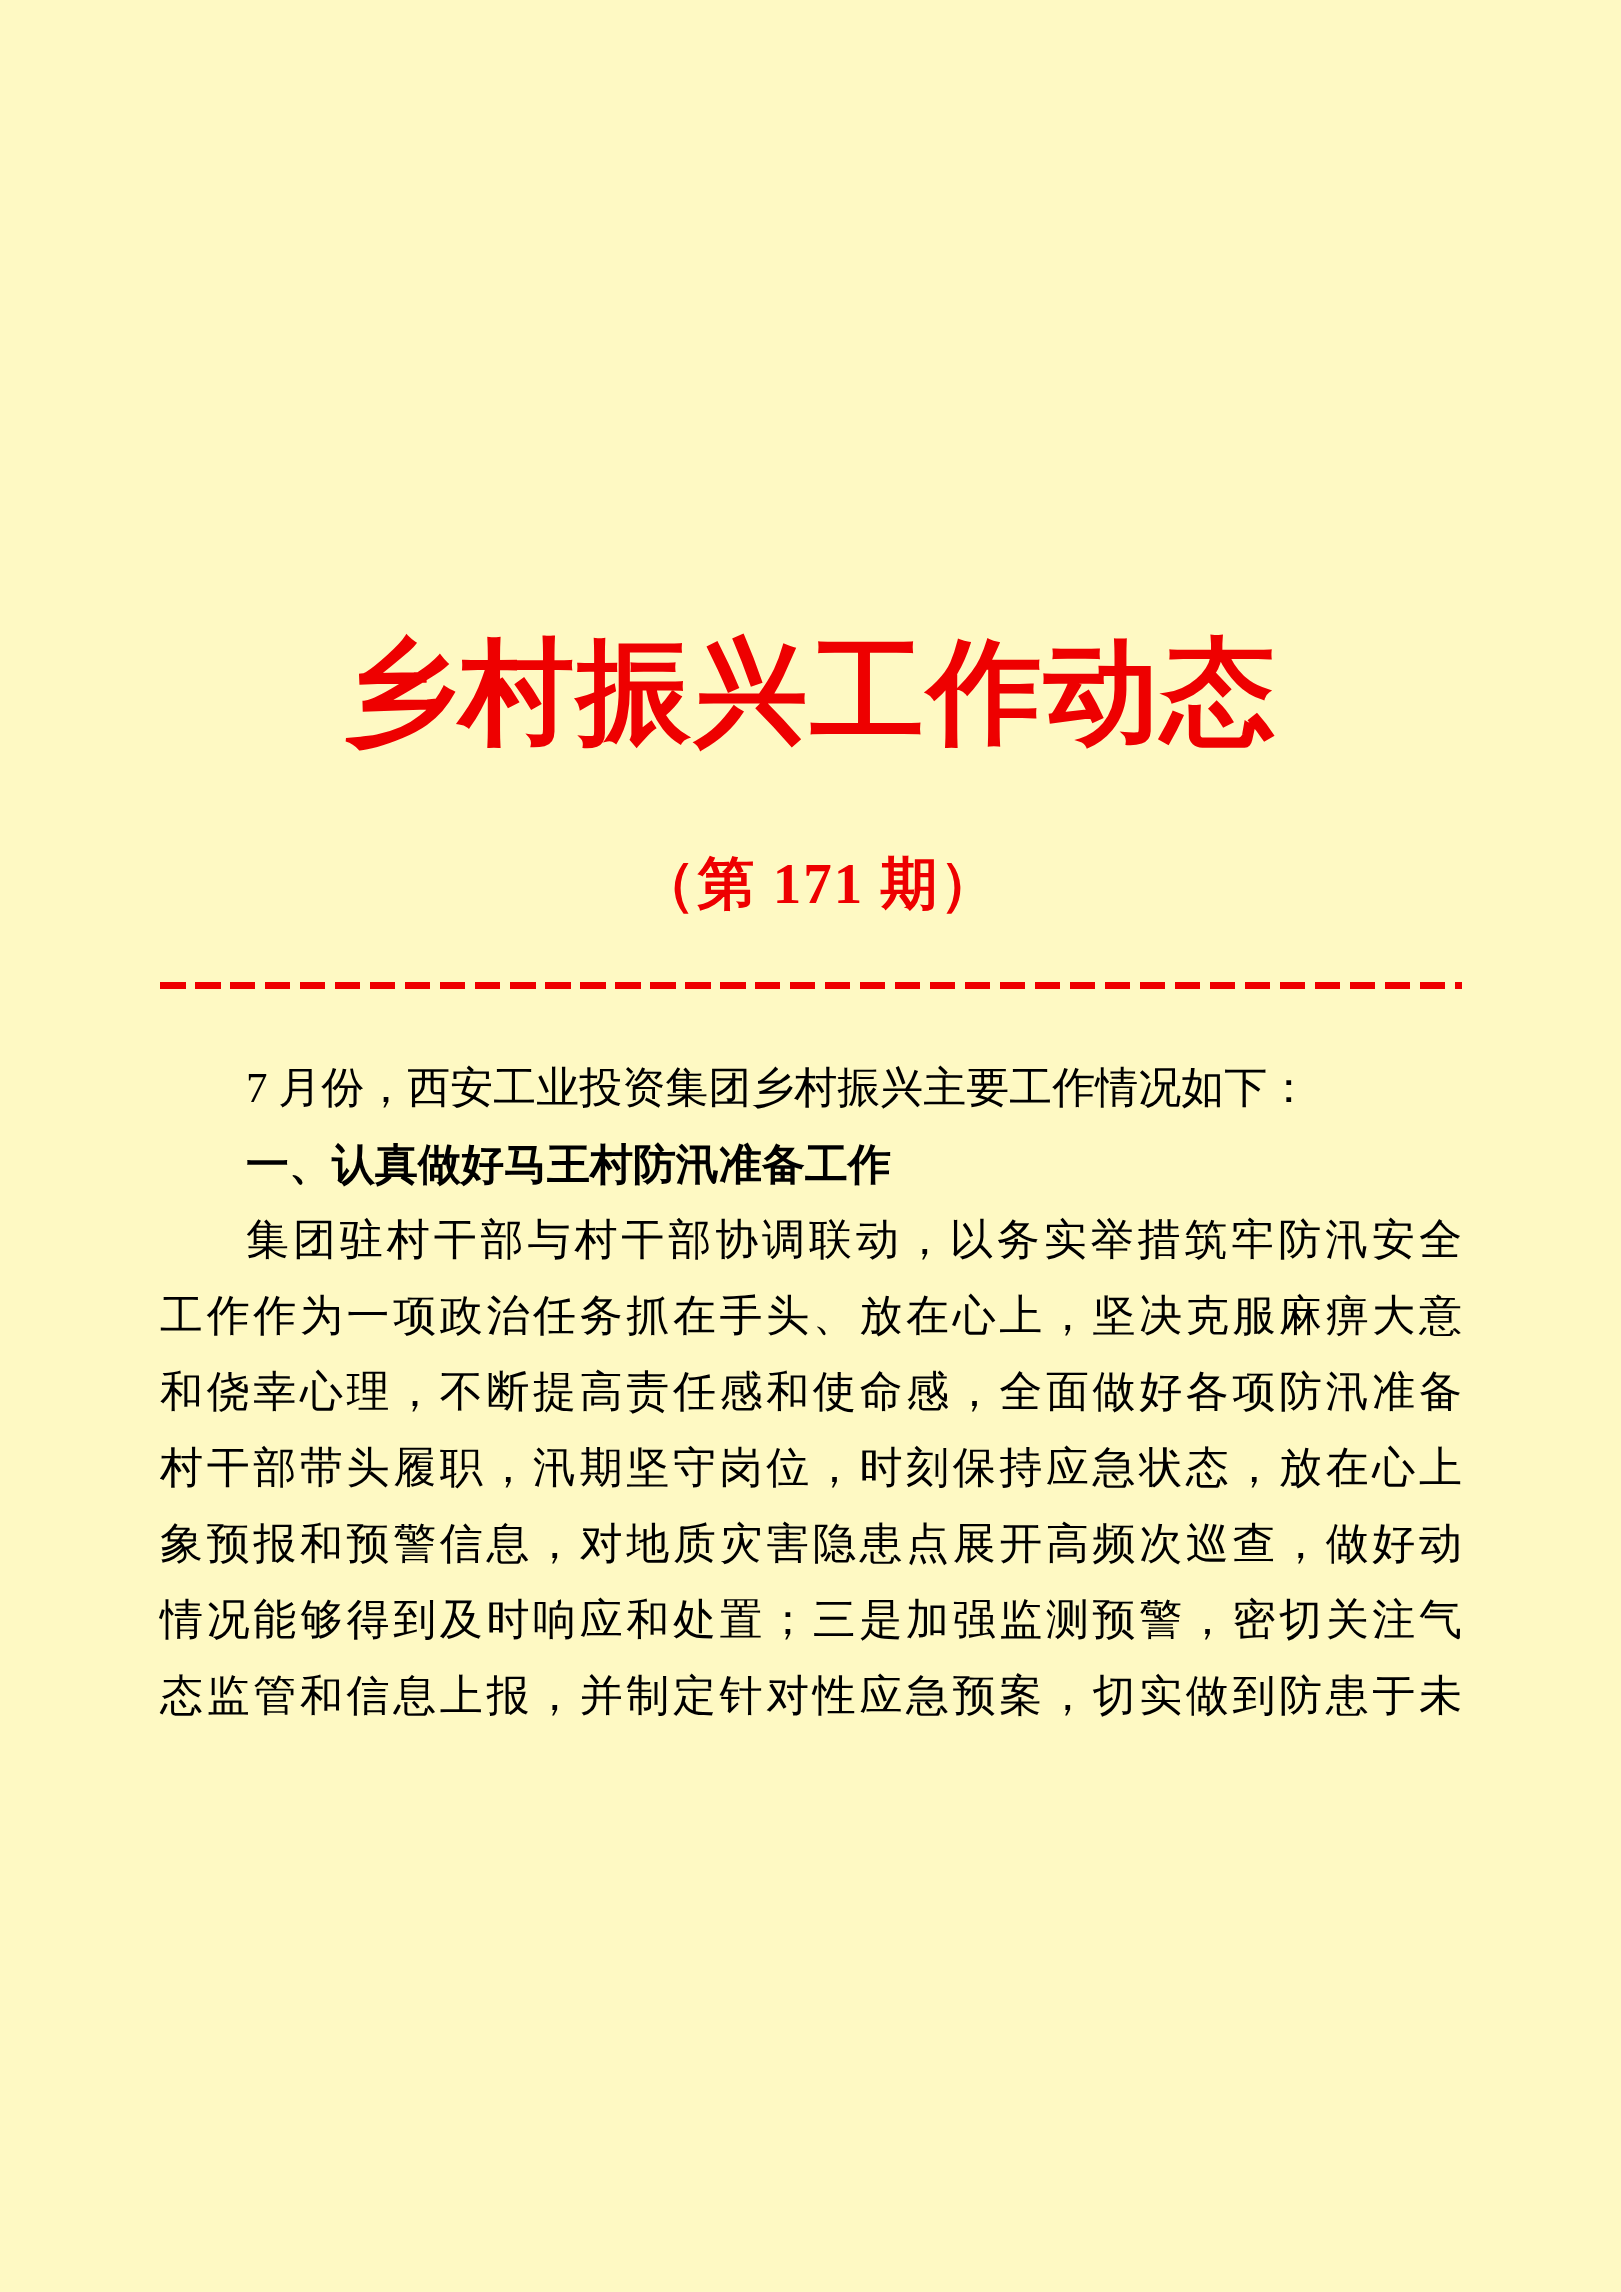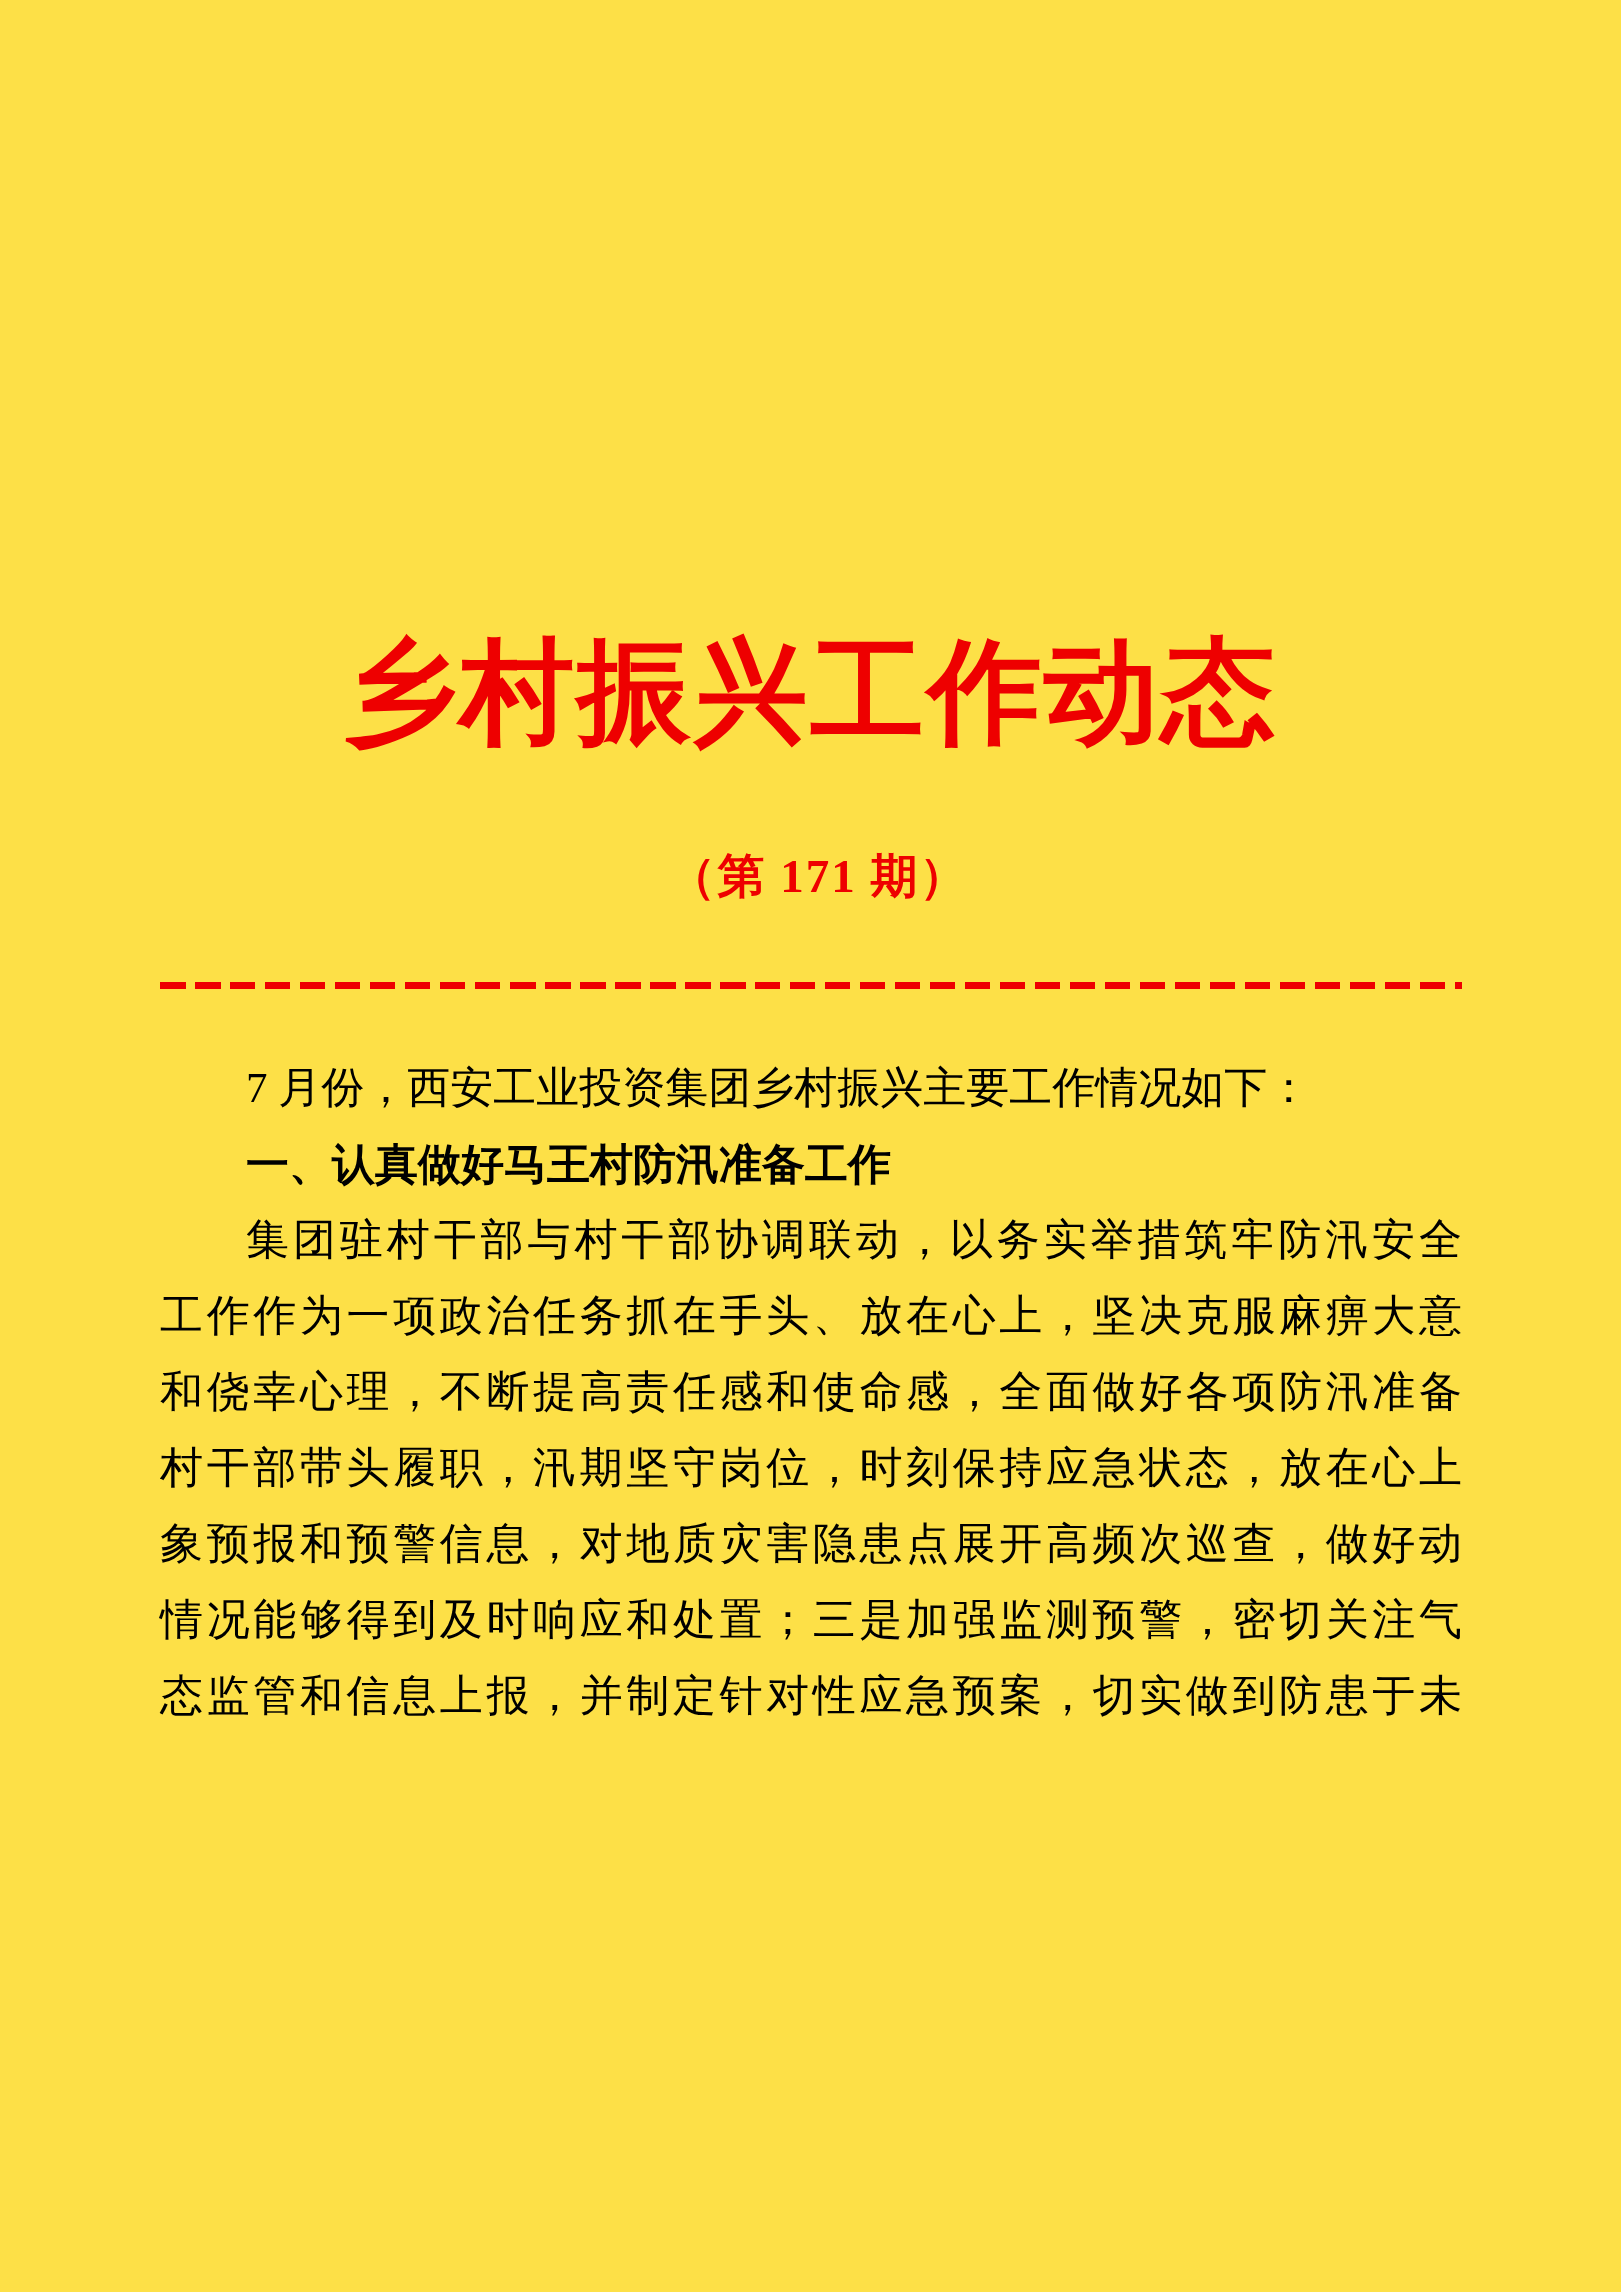--- a/index.html
+++ b/index.html
@@ -1,20 +1,20 @@
 <!DOCTYPE html>
 <html style="--accent: #ee0000;"><head>
 <meta charset="utf-8">
 <style>
   html, body { margin: 0; padding: 0; background: #ffffff; }
   .page {
     position: relative;
     width: 1621px;
     height: 2293px;
-    background: #fde047;
+    background: #fef9c3;
     overflow: hidden;
     font-family: "Liberation Serif", serif;
     text-decoration: underline;
   }
   .doc-title {
     position: absolute;
     top: 613px; left: 0; right: 0;
     text-align: center;
     font-family: "Liberation Serif", "DejaVu Serif", serif;
     font-weight: bold;
@@ -23,21 +23,21 @@
     letter-spacing: 2.9px;
     color: var(--accent, #ee0000);
     white-space: nowrap;
   }
   .doc-issue {
     position: absolute;
     top: 841px; left: 0; right: 0;
     text-align: center;
     font-family: "Liberation Serif", "DejaVu Serif", serif;
     font-weight: bold;
-    font-size: 47px;
+    font-size: 57px;
     line-height: 1.5;
     letter-spacing: 2px;
     color: var(--accent, #ee0000);
     white-space: nowrap;
     padding-left: 16px;
   }
   .divider-dashed {
     position: absolute;
     top: 982px;
     left: 160px;

